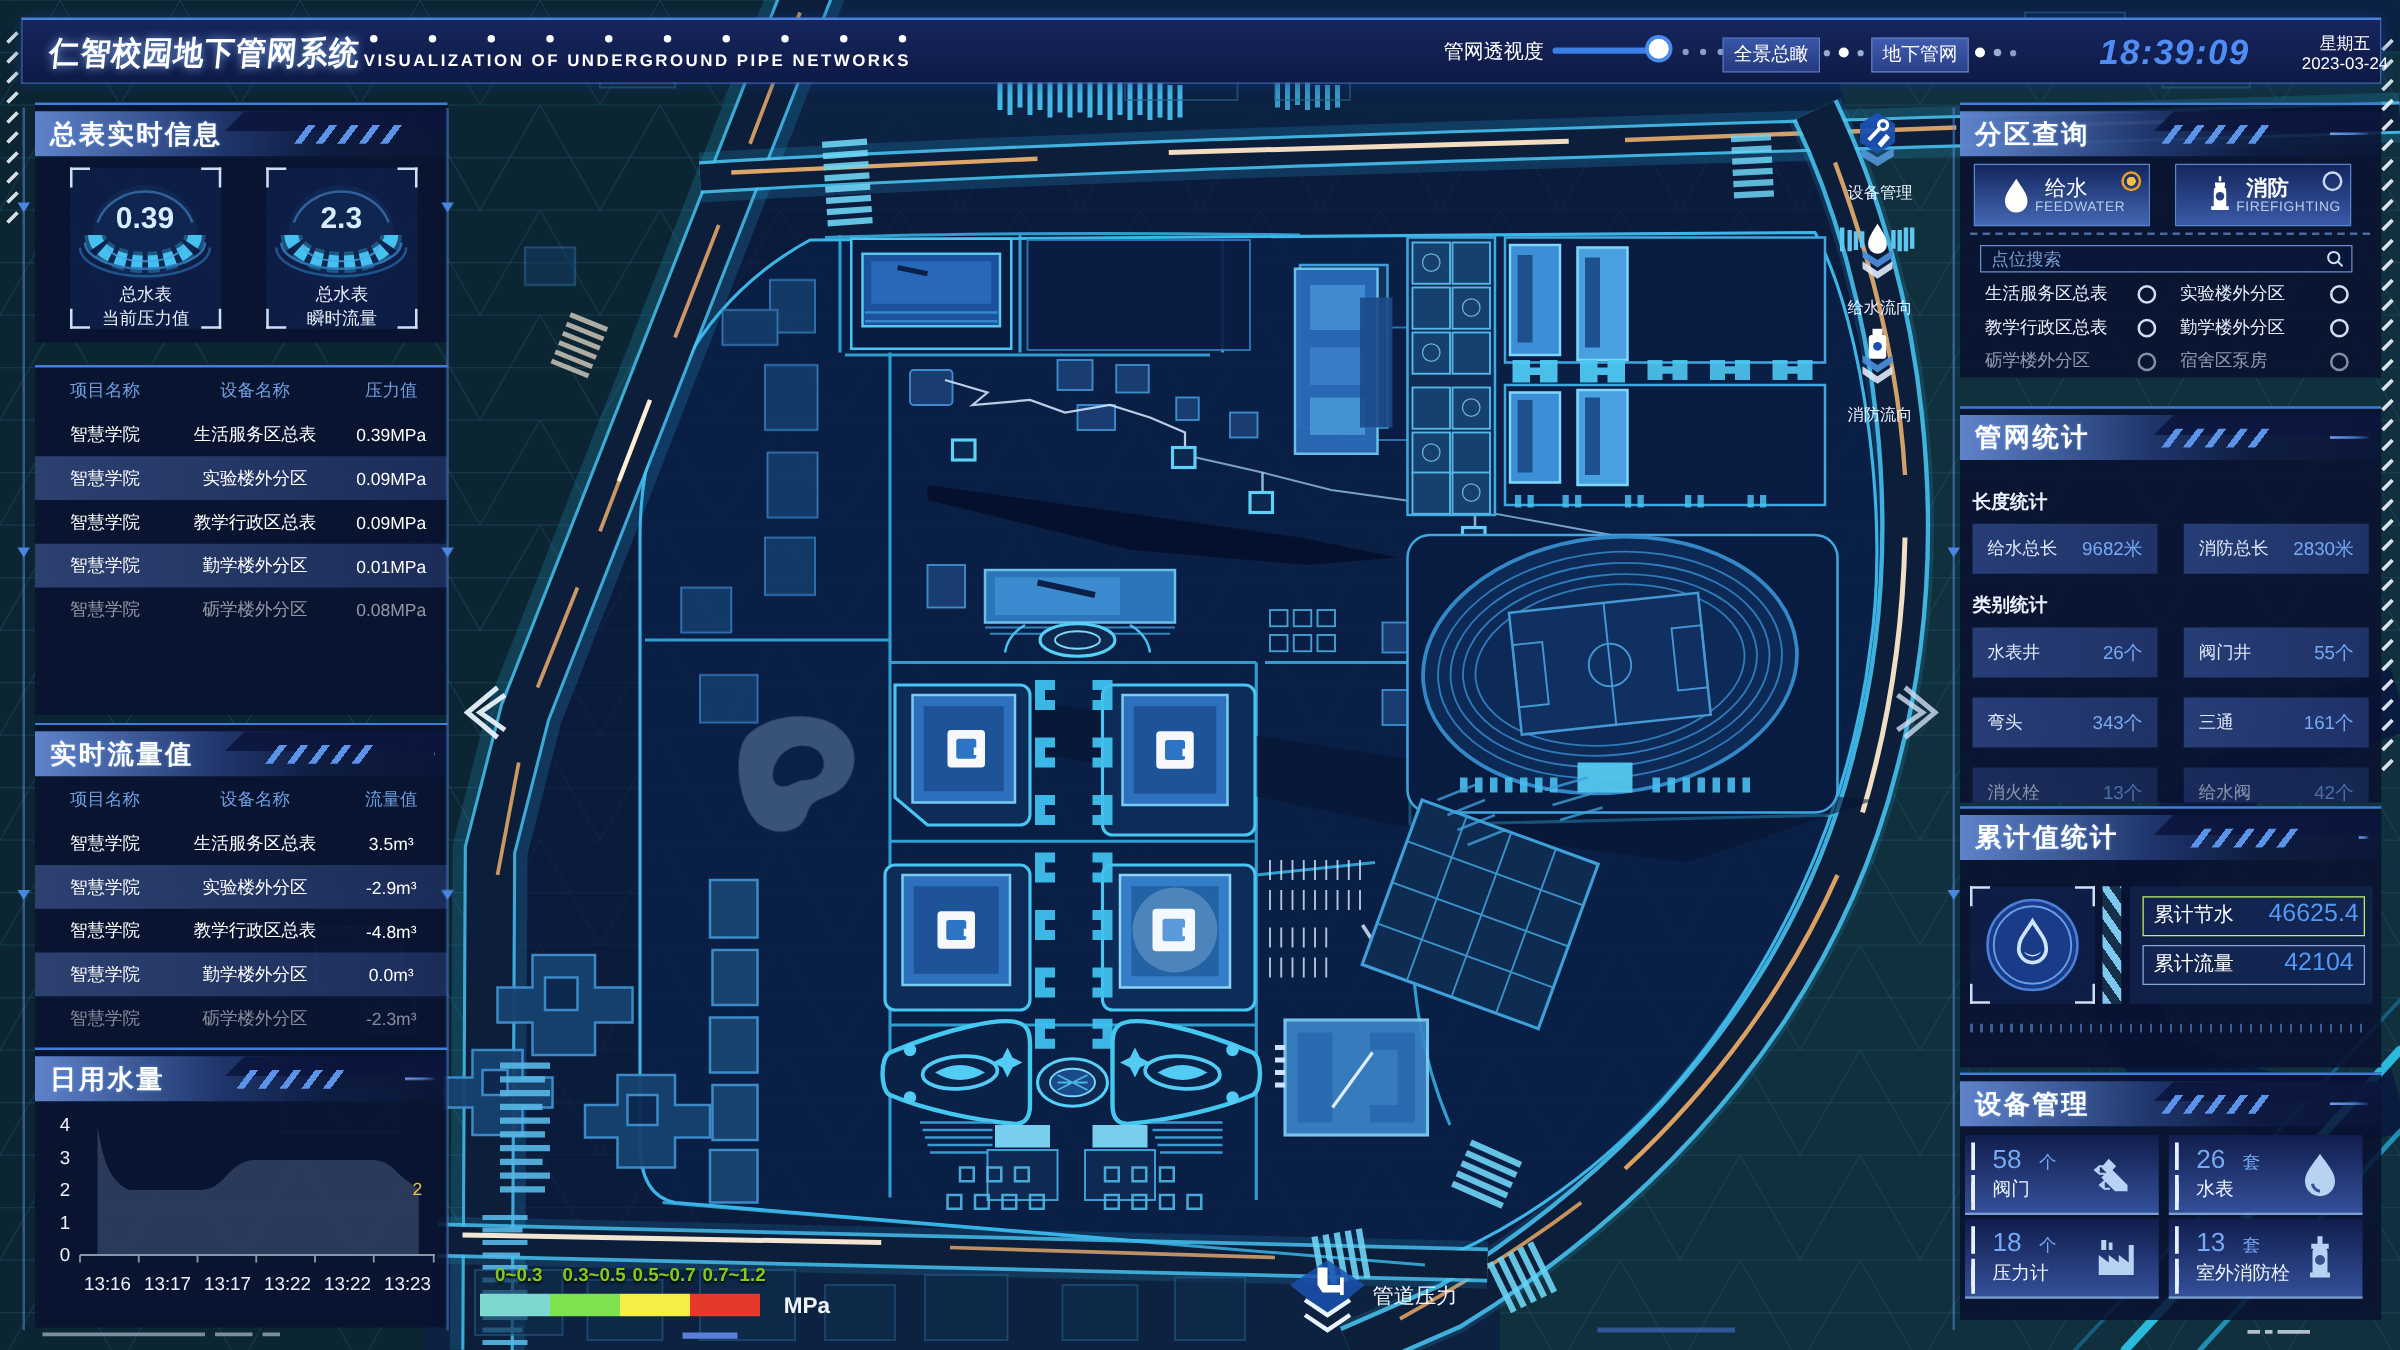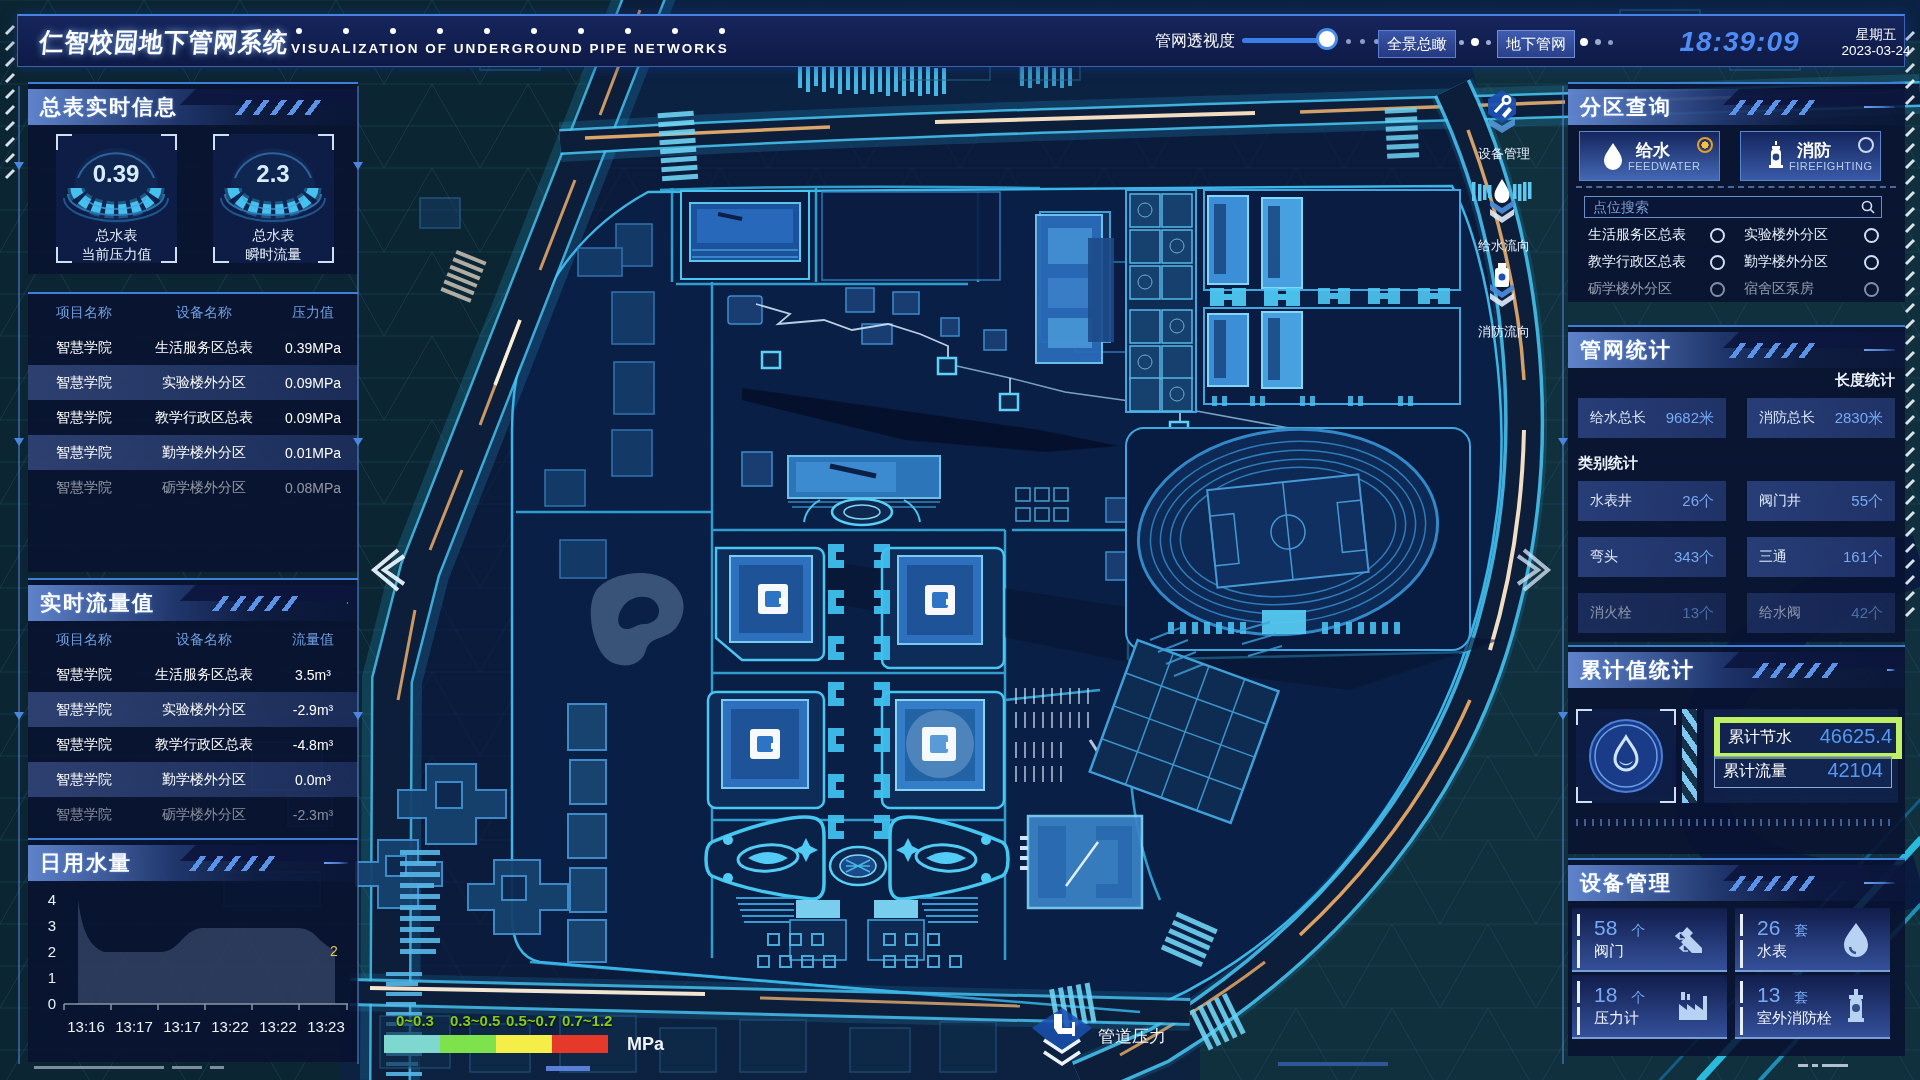--- a/index.html
+++ b/index.html
@@ -834,21 +834,21 @@
 <div class="hd">
         <span class="t">分区查询</span>
         <span class="sl"></span>
         <span class="ln"></span>
       </div>
 
 <div style="position:absolute;left:11px;top:47px;width:139px;height:48px;background:linear-gradient(180deg,#14265e,#4468b4);border:1px solid #5a86d0;">
 <svg width="26" height="30" viewBox="0 0 26 30" style="position:absolute;left:20px;top:9px;">
           <path d="M13,2 C18,10 22,14 22,20 a9,9 0 1,1 -18,0 C4,14 8,10 13,2z" fill="#fff"></path>
         </svg>
-<div style="position:absolute;left:56px;top:7px;color:#fff;font-size:17px;font-weight:bold;">给水</div>
+<div style="position:absolute;left:56px;top:7px;color:#fff;font-size:17px;font-weight:normal;">给水</div>
 <div style="position:absolute;left:48px;top:28px;color:#b8cce8;font-size:11px;letter-spacing:.5px;">FEEDWATER</div>
 <div style="position:absolute;right:6px;top:5px;width:12px;height:12px;border-radius:50%;border:2px solid #e8a020;background:radial-gradient(circle,#f8c040 40%,transparent 45%);"></div>
 </div>
 
 <div style="position:absolute;left:172px;top:47px;width:139px;height:48px;background:linear-gradient(180deg,#14265e,#3a5aa8);border:1px solid #5a86d0;">
 <svg width="26" height="30" viewBox="0 0 26 30" style="position:absolute;left:22px;top:8px;">
           <path d="M6,28 v-3 h2 v-12 a5,5 0 0 1 10,0 v12 h2 v3 z M9,6 h8 v3 h-8 z M12,1 h2 v4 h-2 z" fill="#fff"></path>
           <circle cx="13" cy="17" r="3.4" fill="#24427e"></circle>
         </svg>
 <div style="position:absolute;left:56px;top:7px;color:#fff;font-size:17px;font-weight:bold;">消防</div>
@@ -869,21 +869,21 @@
 <div style="position:relative;height:27px;opacity:.6;">砺学楼外分区<i style="position:absolute;left:122px;top:2px;width:11px;height:11px;border:2px solid #cfe0f2;border-radius:50%;"></i><span style="position:absolute;left:156px;">宿舍区泵房</span><i style="position:absolute;left:276px;top:2px;width:11px;height:11px;border:2px solid #cfe0f2;border-radius:50%;"></i></div>
 </div>
 </div>
 
 <div class="panel pR" style="top:325px;height:315px;overflow:hidden;">
 <div class="hd">
         <span class="t">管网统计</span>
         <span class="sl"></span>
         <span class="ln"></span>
       </div>
-<div class="slabel" style="margin-top:3px;text-align:right;">长度统计</div>
+<div class="slabel" style="margin-top:24px;">长度统计</div>
 <div class="srow">
 
 <div class="statbox">
           <span class="k">给水总长</span>
           <span class="v">9682米</span>
         </div>
 
 <div class="statbox">
           <span class="k">消防总长</span>
           <span class="v">2830米</span>
@@ -938,21 +938,21 @@
 <circle cx="50" cy="47" r="36" fill="#1a3c88"></circle>
 <circle cx="50" cy="47" r="36" fill="none" stroke="#4a7fd8" stroke-width="2"></circle>
 <circle cx="50" cy="47" r="31" fill="none" stroke="#6a9fe8" stroke-width="1.5"></circle>
 <path d="M50,28 C56,38 61,42 61,50 a11,11 0 1,1 -22,0 C39,42 44,38 50,28z" fill="none" stroke="#cfe4fa" stroke-width="3"></path>
 <path d="M43,52 a8,8 0 0 0 14,0 q-7,6 -14,0z" fill="#cfe4fa"></path>
 </svg><i class="c3"></i><i class="c4"></i></div>
 
 <div style="position:absolute;left:114px;top:62px;width:15px;height:94px;background:repeating-linear-gradient(55deg,#7ec8f0 0 6px,#16304a 6px 13px);"></div>
 <div style="position:absolute;left:136px;top:62px;width:194px;height:94px;background:rgba(40,70,140,.25);"></div>
 
-<div style="position:absolute;left:146px;top:70px;width:176px;height:30px;border:6px solid #bef264;background:rgba(20,40,90,.5);">
+<div style="position:absolute;left:146px;top:70px;width:176px;height:30px;border:1px solid #bef264;background:rgba(20,40,90,.5);">
 <span style="position:absolute;left:8px;top:4px;color:#fff;font-size:16px;">累计节水</span>
         <span style="position:absolute;right:4px;top:2px;color:#549af5;font-size:20px;">46625.4</span>
       </div>
 
 <div style="position:absolute;left:146px;top:109px;width:176px;height:30px;border:1px solid #8aa8d8;background:rgba(20,40,90,.5);">
 <span style="position:absolute;left:8px;top:4px;color:#fff;font-size:16px;">累计流量</span>
         <span style="position:absolute;right:8px;top:2px;color:#549af5;font-size:20px;">42104</span>
       </div>
 <div style="position:absolute;left:8px;top:172px;width:320px;height:7px;background:repeating-linear-gradient(90deg,#4a6fb0 0 2px,transparent 2px 8px);opacity:.8;"></div>
 </div>

